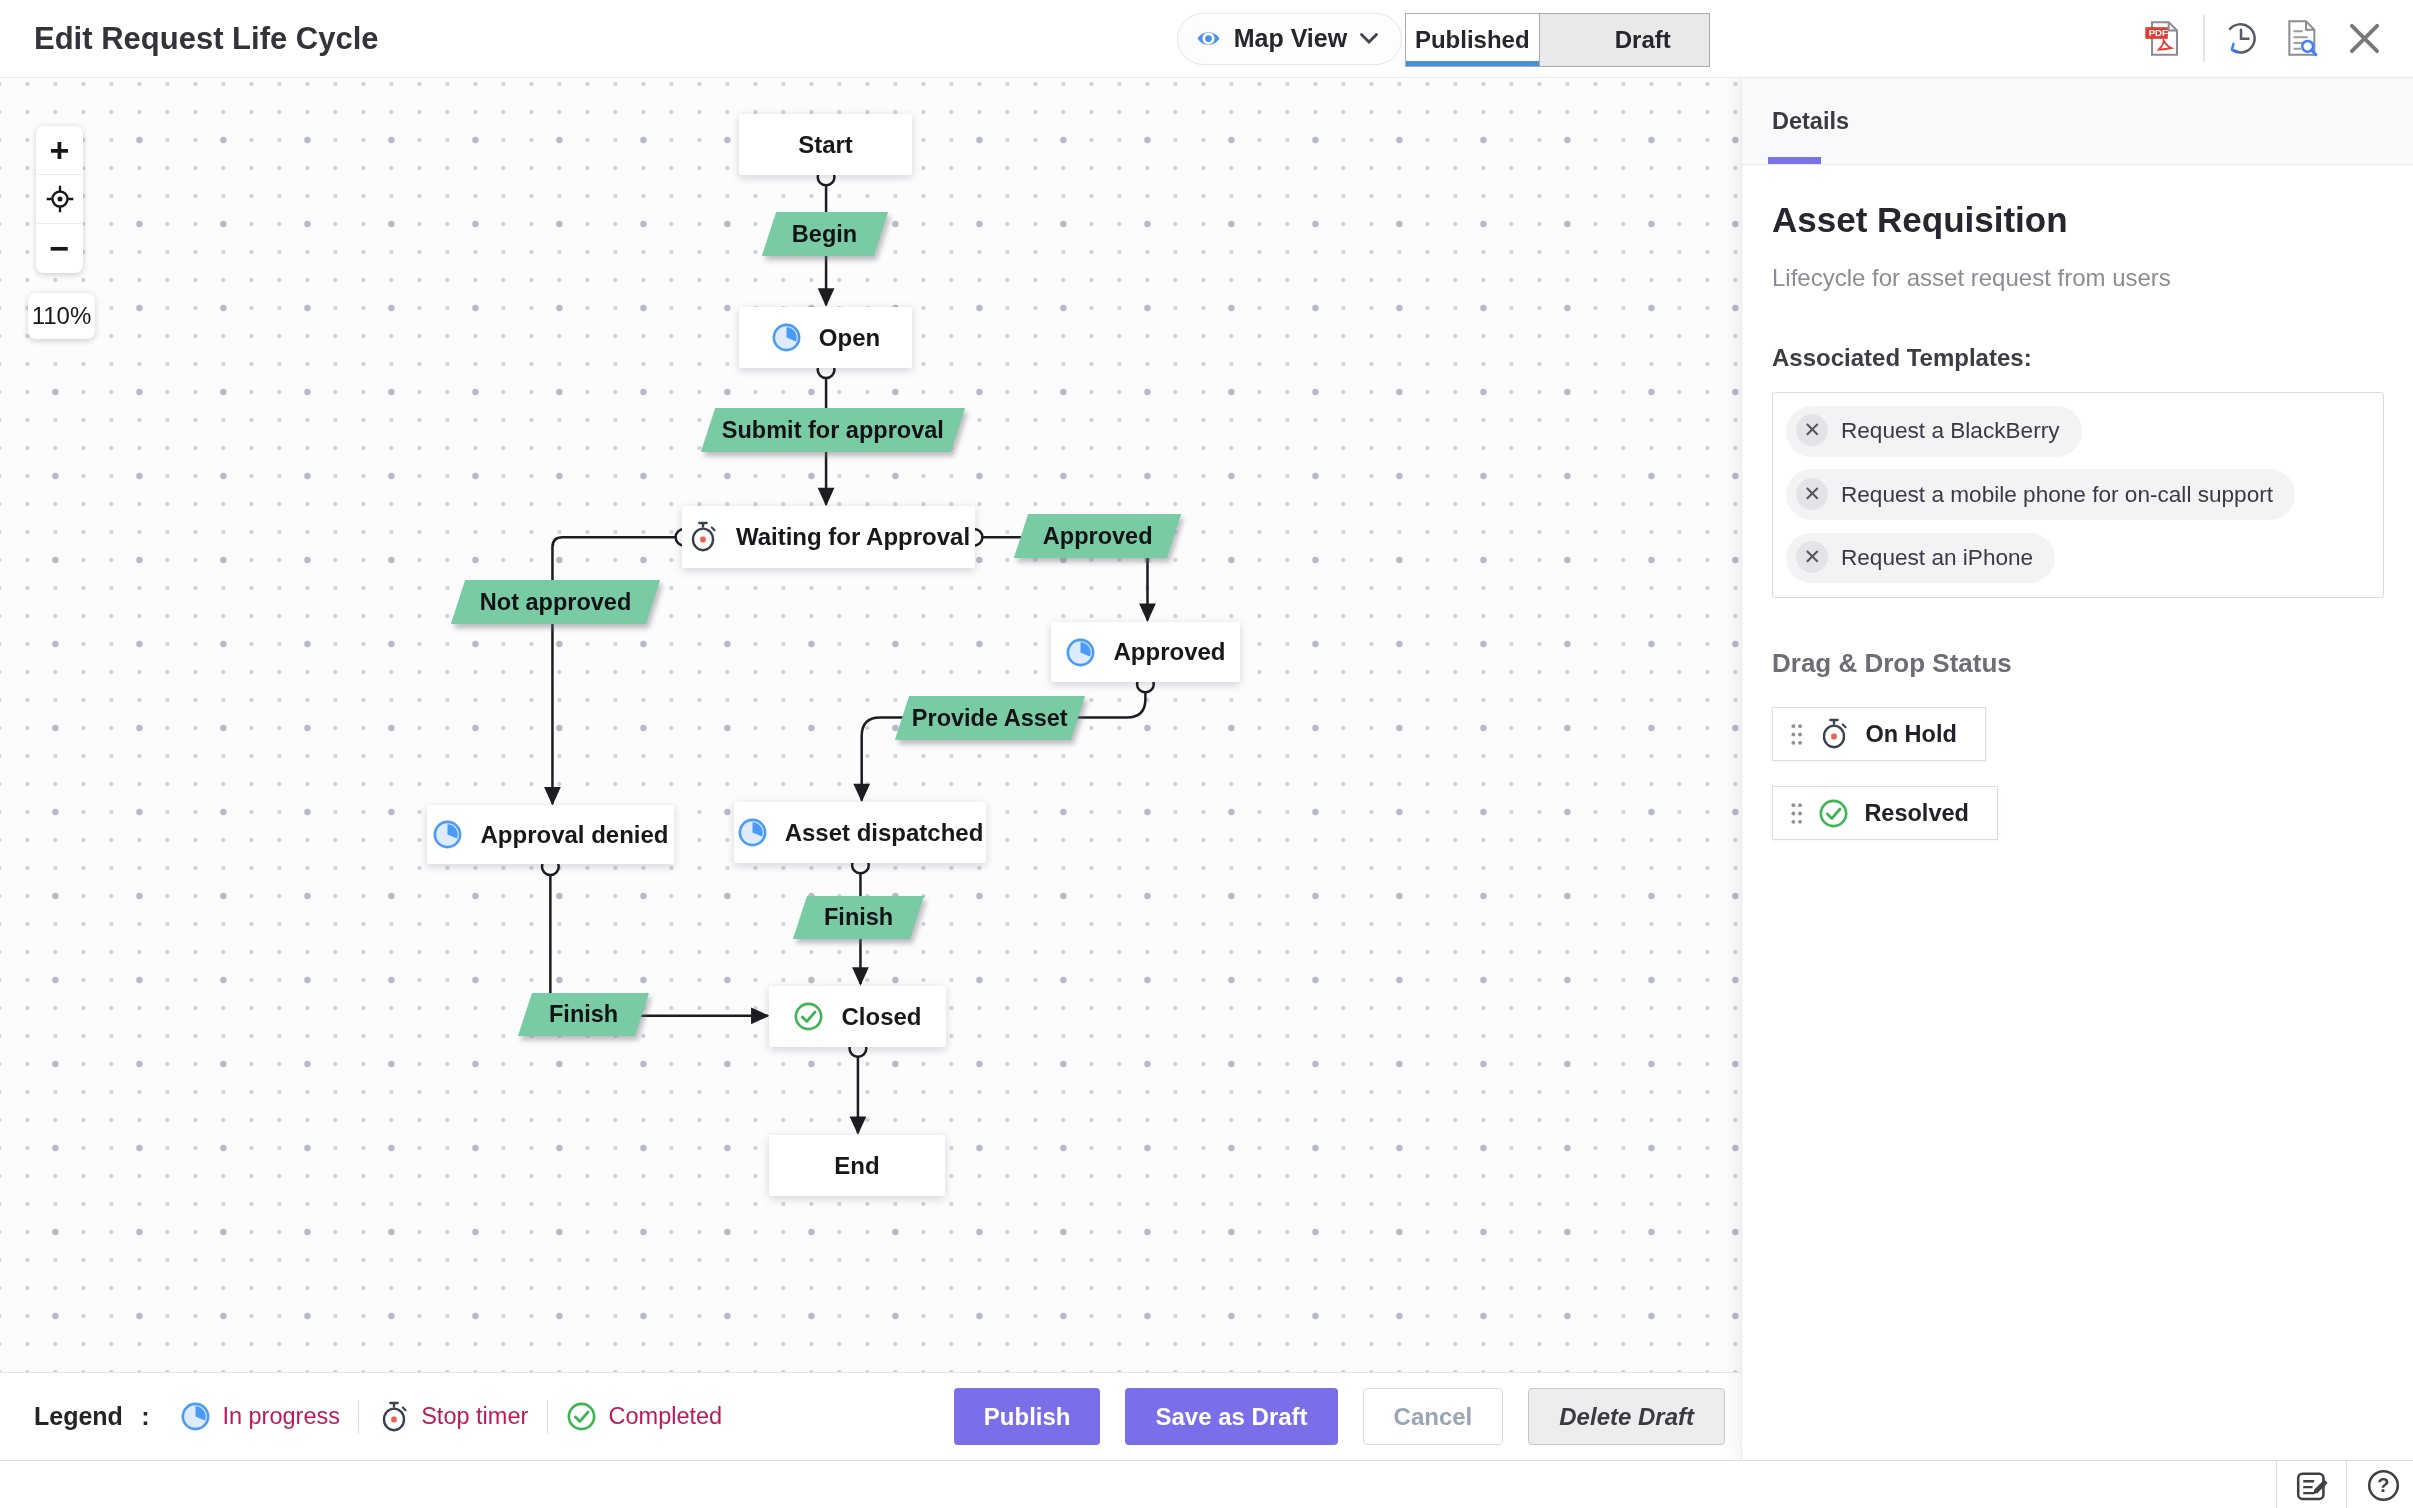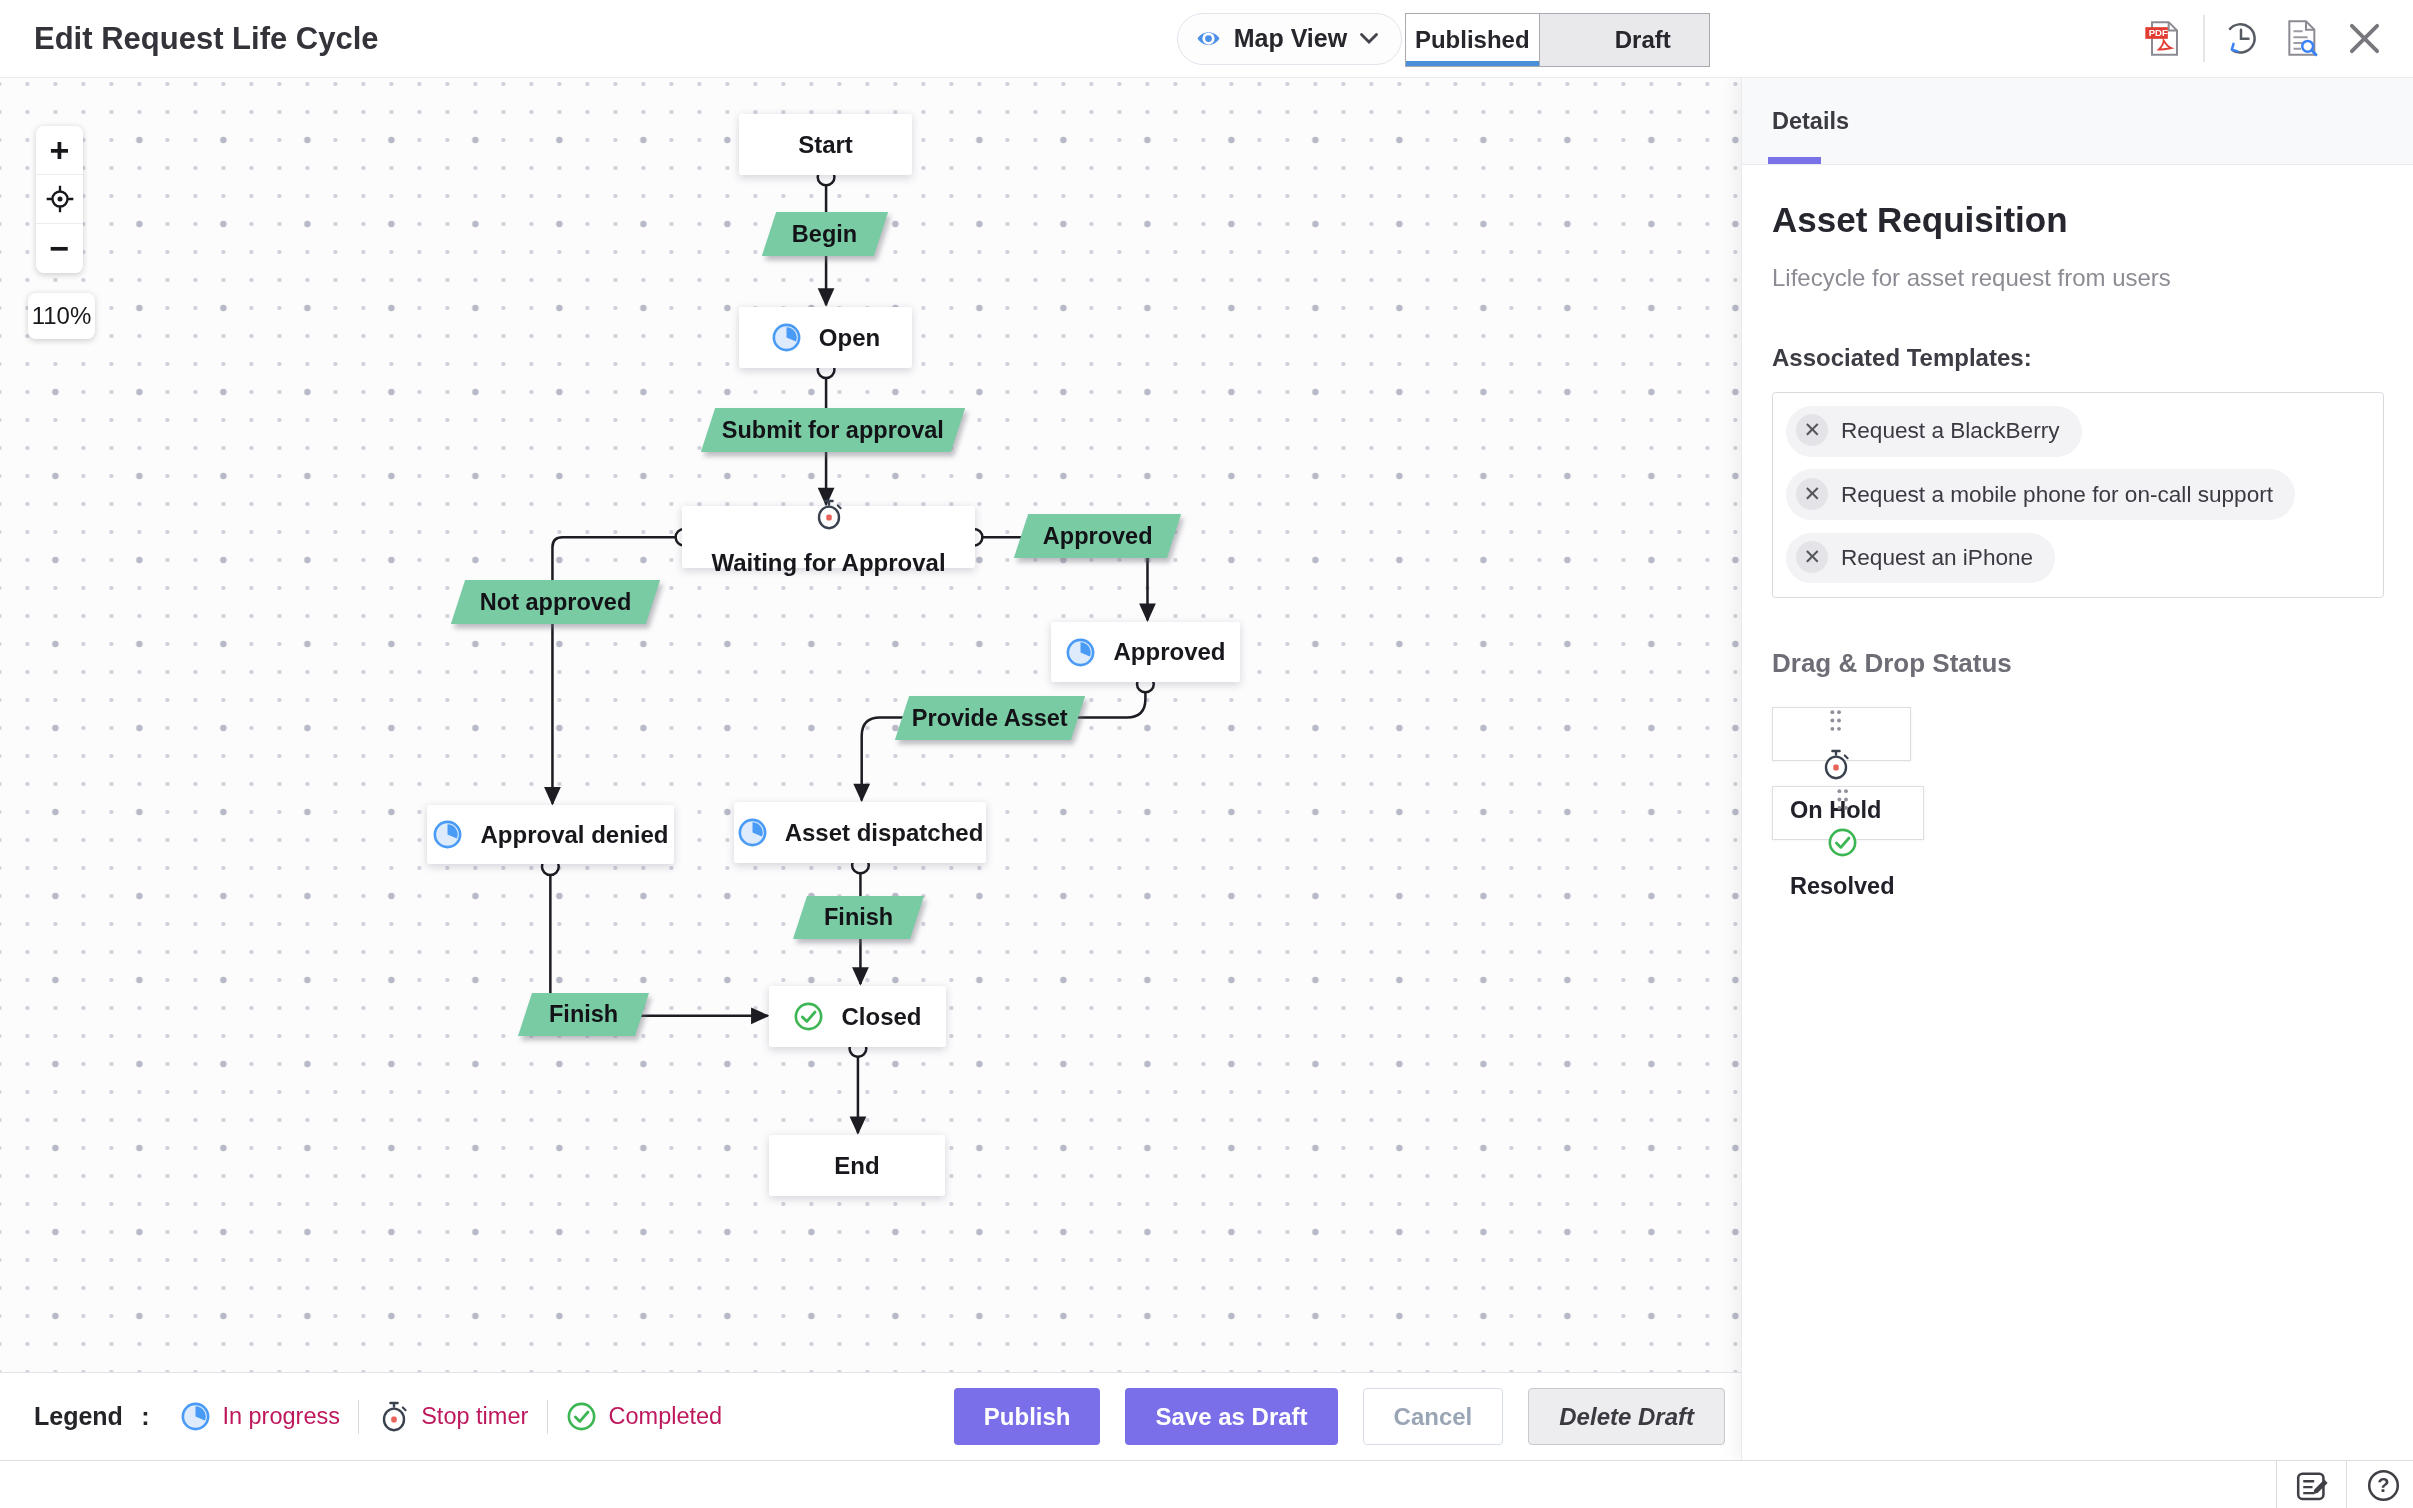--- a/index.html
+++ b/index.html
@@ -85,21 +85,21 @@
   .tplbox { margin-top:20px; border:0.8px solid #d9d9df; border-radius:3.4px; padding:13.4px;
     display:flex; flex-direction:column; align-items:flex-start; gap:12.6px; }
   .chip { display:flex; align-items:flex-start; gap:12.6px; background:#f3f3f6;
     border-radius:28.5px; padding:8.4px 22px 8.4px 10px; }
   .chip .x { width:32px; height:32px; border-radius:50%; background:#e3e3e8; flex:none;
     display:flex; align-items:center; justify-content:center; font-size:21px; color:#55565c; cursor:pointer; }
   .chip .t { font-size:22.6px; color:#3a3a42; line-height:34px; max-width:440px; word-break:break-all; }
   .ddlabel { margin-top:50px; font-size:26px; font-weight:600; color:#6d6d76; }
   .scard { margin-top:25px; width:fit-content; height:54px; background:#fff;
     border:0.8px solid #dddde2; box-shadow:0 0.8px 3.4px rgba(0,0,0,.07);
-    display:flex; align-items:center; gap:15px; padding:0 28.5px 0 17px; cursor:grab;flex-direction:column; }
+    display:flex; align-items:center; gap:15px; padding:0 28.5px 0 17px; cursor:grab; }
   .scard:first-of-type { margin-top:28.5px; }
   .scard .t { font-size:23.5px; font-weight:600; color:#21212a; }
 
   
   .footer { position:absolute; left:0; top:1460px; width:2413px; height:49px;
     background:#fff; border-top:0.8px solid #dcdce2; z-index:11; }
   .fsep { position:absolute; top:0; width:0.8px; height:49px; background:#dcdce2; }
   .fico { position:absolute; top:5.9px; width:37px; height:37px; cursor:pointer; }
 </style>
 </head>
@@ -197,21 +197,21 @@
       </div>
       <div class="node" style="left: 739px; top: 229px; width: 173px; height: 61px;">
         <span class="nicon">
           <svg width="31" height="31" viewBox="0 0 38 38">
             <circle cx="19" cy="19" r="15.5" fill="#ddebfc" stroke="#4a9bf5" stroke-width="3.2"></circle>
             <path d="M19 19 L19 6.5 A12.5 12.5 0 0 1 30.5 24 Z" fill="#4a9bf5"></path>
           </svg>
         </span>
         <span>Open</span>
       </div>
-      <div class="node" style="left: 682px; top: 428px; width: 293px; height: 62px; flex-direction: column;">
+      <div class="node" style="left: 682px; top: 428px; width: 293px; height: 62px;">
         <span class="nicon">
           <svg width="32" height="34" viewBox="0 0 40 42">
             <path d="M15.5 3.5 H24.5 M20 3.5 V8" stroke="#39404e" stroke-width="3" stroke-linecap="round"></path>
             <path d="M31 9 L34.5 12.5" stroke="#39404e" stroke-width="2.6" stroke-linecap="round"></path>
             <ellipse cx="20" cy="24" rx="12.5" ry="13.5" fill="#fff" stroke="#39404e" stroke-width="3"></ellipse>
             <rect x="16.6" y="20.4" width="6.8" height="7.6" rx="2.2" fill="#e8635a"></rect>
           </svg>
         </span>
         <span>Waiting for Approval</span>
       </div>

